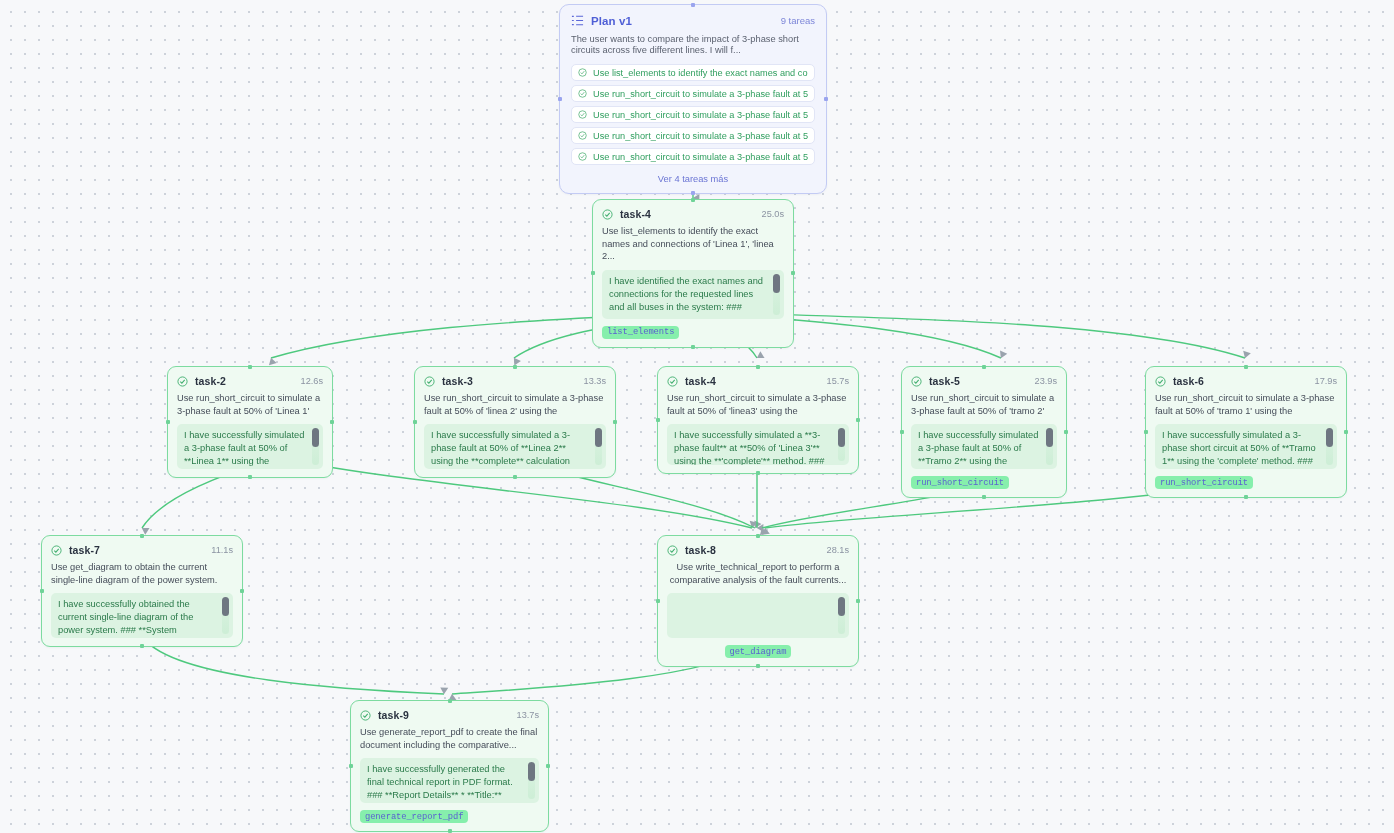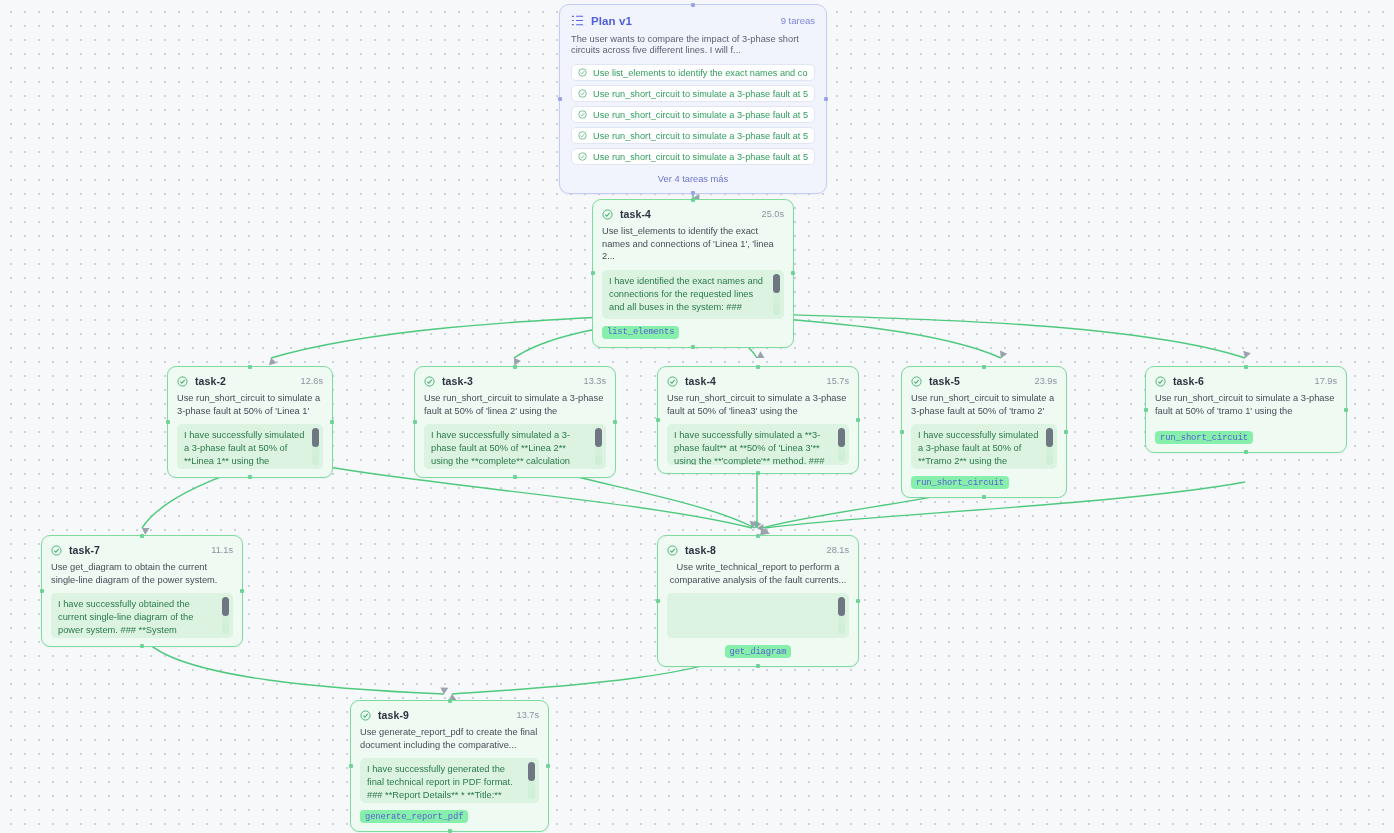--- a/index.html
+++ b/index.html
@@ -346,20 +346,25 @@
     <div class="handle right"></div>
     <div class="node-head">
       <svg class="chk" viewBox="0 0 12 12">
         <circle cx="6" cy="6" r="5" fill="none" stroke="#3fae6e" stroke-width="1"></circle>
         <path d="M3.6,6.1 L5.3,7.8 L8.4,4.2" fill="none" stroke="#3fae6e" stroke-width="1.1"></path>
       </svg>
       <span class="node-id">task-6</span>
       <span class="node-time">17.9s</span>
     </div>
     <div class="node-desc" style="height:25px;">Use run_short_circuit to simulate a 3-phase fault at 50% of 'tramo 1' using the 'complet...</div>
+    <div class="result" style="height:45px;">
+      <span>I have successfully simulated a 3-phase short circuit at 50% of **Tramo 1** using the 'complete' method. ###</span>
+      <div class="scroll-track"></div>
+      <div class="scroll-thumb"></div>
+    </div>
     <span class="tool-badge">run_short_circuit</span>
   </div>
 
   <div class="node" style="left:41px; top:535px; width:202px;">
     <div class="handle top"></div>
     <div class="handle bottom"></div>
     <div class="handle left"></div>
     <div class="handle right"></div>
     <div class="node-head">
       <svg class="chk" viewBox="0 0 12 12">

